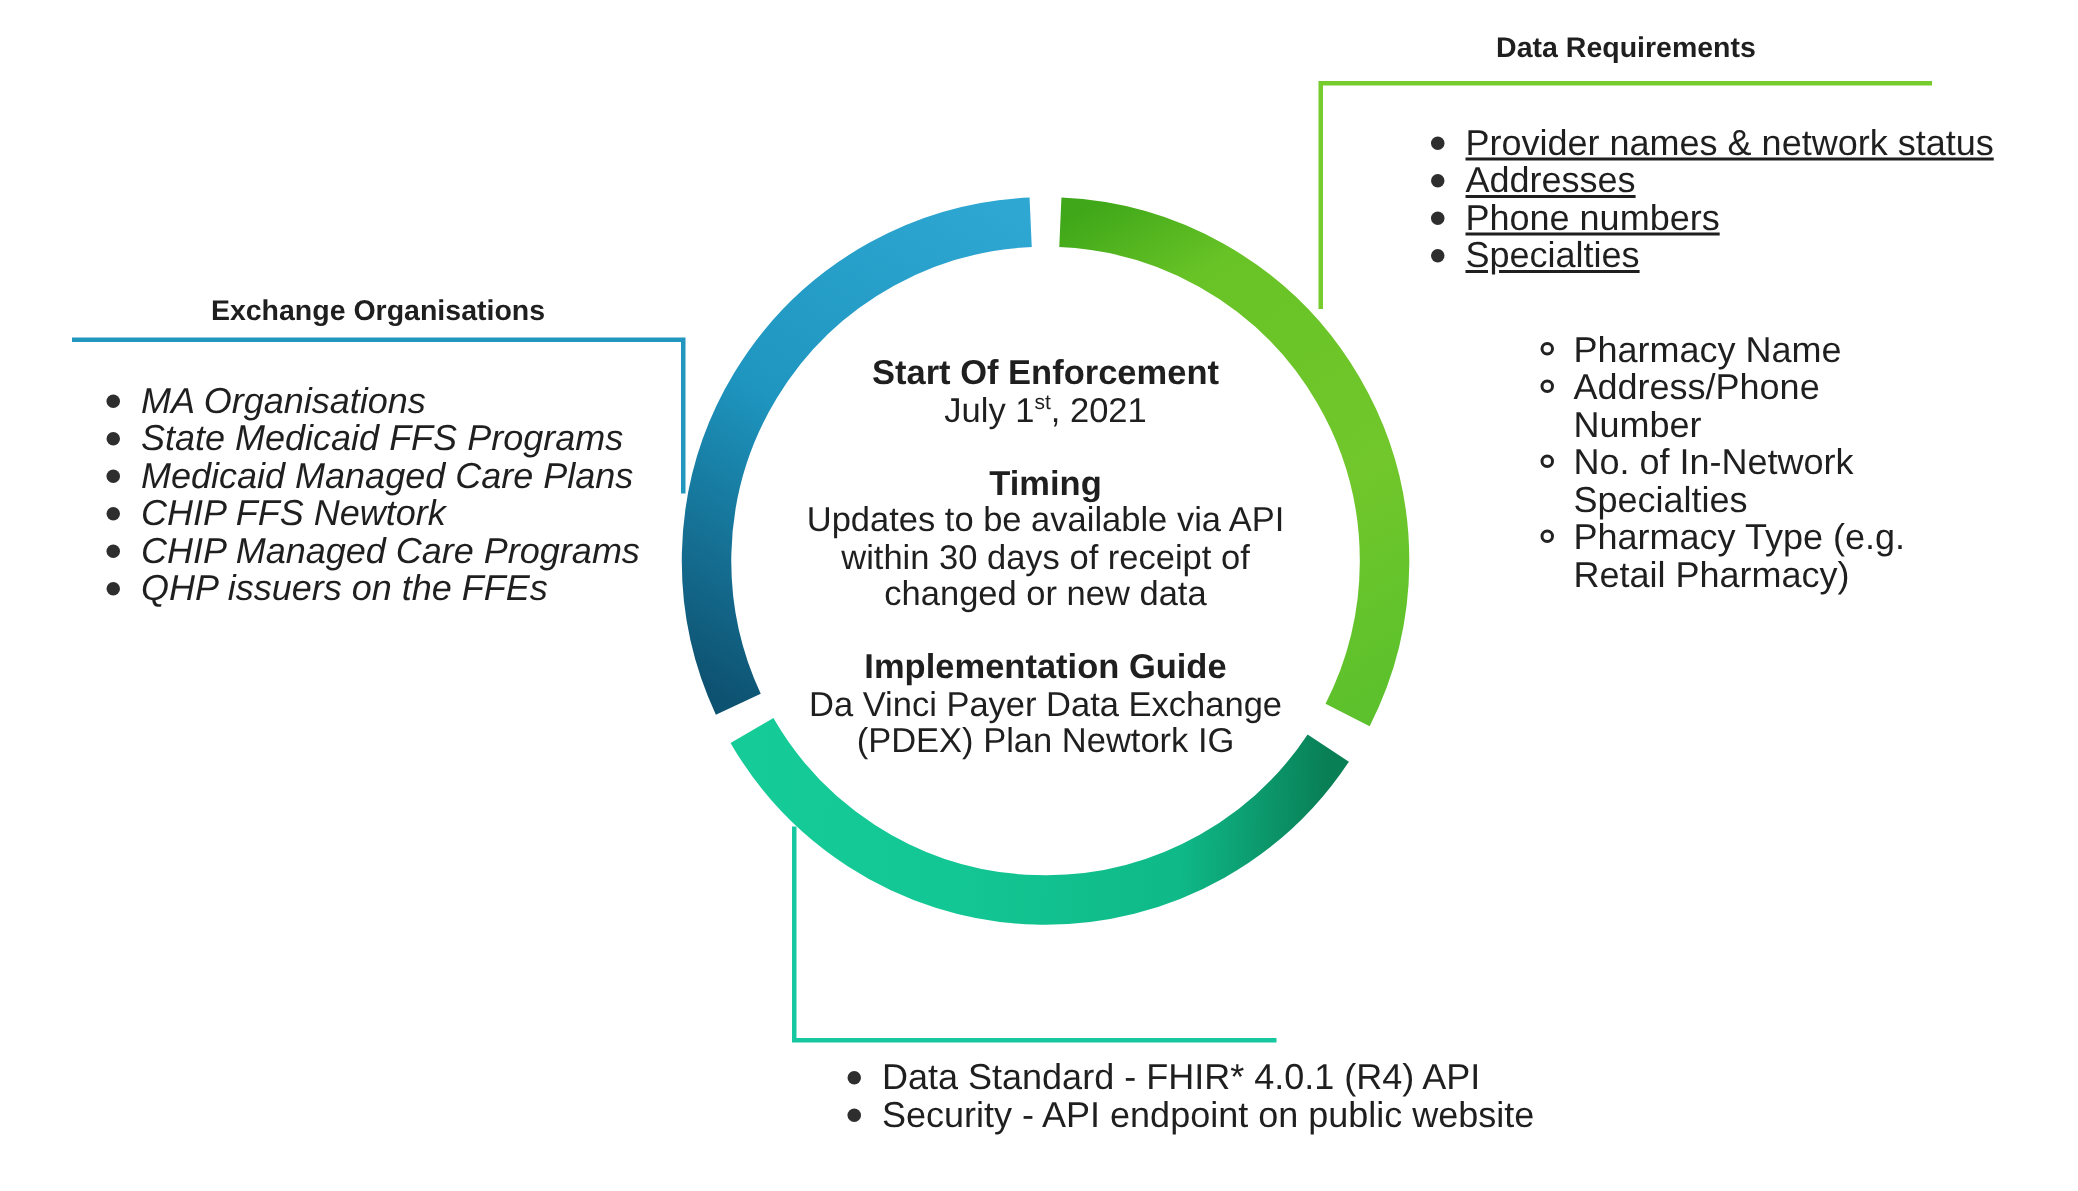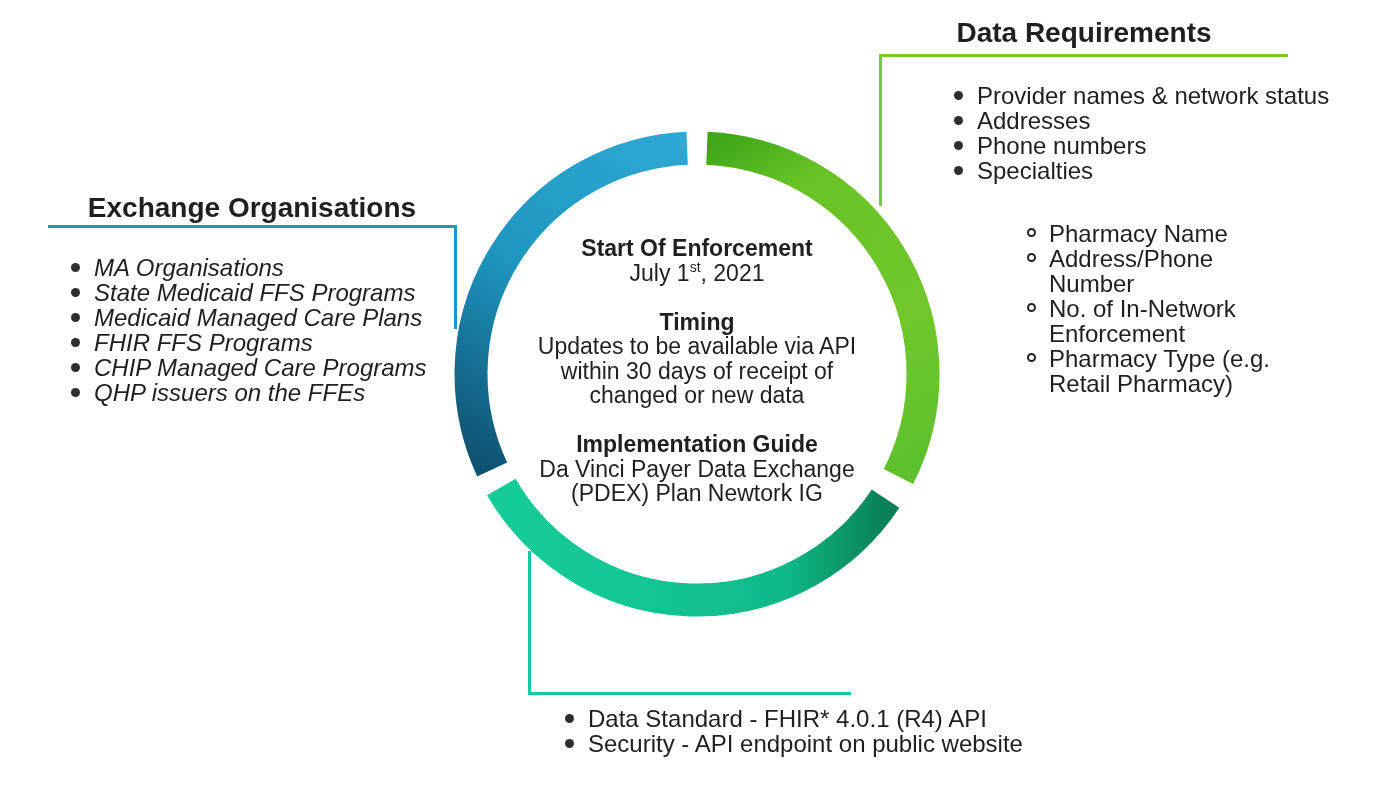--- a/index.html
+++ b/index.html
@@ -8,21 +8,21 @@
     width:1385px;height:794px;
     background:#ffffff;
     font-family:"Liberation Sans","DejaVu Sans",sans-serif;
     color:#1f1f1f;
     overflow:hidden;
   }
   .ring{position:absolute;left:0;top:0;}
   .section-title{
     position:absolute;
     font-weight:bold;
-    font-size:28px;
+    font-size:19px;
     line-height:25px;
     text-align:center;
     white-space:nowrap;
   }
   .list{
     position:absolute;
     list-style:none;
     margin:0;padding:0;
     font-size:24px;
     line-height:25px;
@@ -103,36 +103,36 @@
     <div class="bold">Implementation Guide</div>
     <div>Da Vinci Payer Data Exchange</div>
     <div>(PDEX) Plan Newtork IG</div>
   </div>
 
   <div class="section-title" style="left:48px;top:195px;width:408px;">Exchange Organisations</div>
   <ul class="list" style="left:67px;top:255px;width:360px;font-style:italic;">
     <li>MA Organisations</li>
     <li>State Medicaid FFS Programs</li>
     <li>Medicaid Managed Care Plans</li>
-    <li>FHIR FFS Programs</li>
+    <li>CHIP FFS Newtork</li>
     <li>CHIP Managed Care Programs</li>
     <li>QHP issuers on the FFEs</li>
   </ul>
 
   <div class="section-title" style="left:880px;top:20px;width:408px;">Data Requirements</div>
-  <ul class="list" style="left:950px;top:83px;width:400px;">
+  <ul class="list" style="left:950px;top:83px;width:400px;text-decoration:underline;">
     <li>Provider names &amp; network status</li>
     <li>Addresses</li>
     <li>Phone numbers</li>
     <li>Specialties</li>
   </ul>
   <ul class="list sub-list" style="left:1022px;top:221px;width:262px;">
     <li>Pharmacy Name</li>
     <li>Address/Phone Number</li>
-    <li>No. of In-Network Enforcement</li>
+    <li>No. of In-Network Specialties</li>
     <li>Pharmacy Type (e.g. Retail Pharmacy)</li>
   </ul>
 
   <ul class="list" style="left:561px;top:706px;width:480px;">
     <li>Data Standard - FHIR* 4.0.1 (R4) API</li>
     <li>Security - API endpoint on public website</li>
   </ul>
 
 </div>
 

